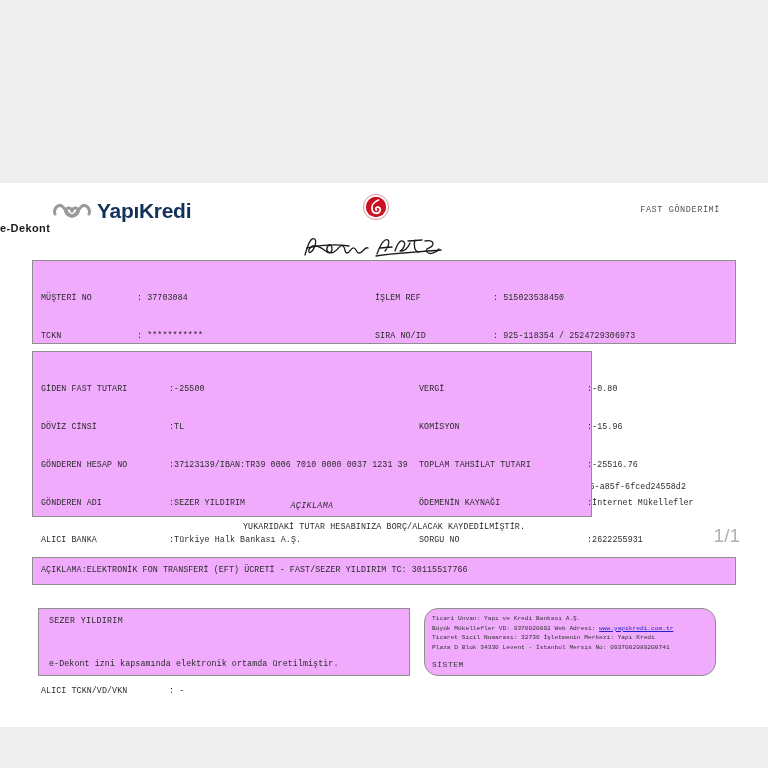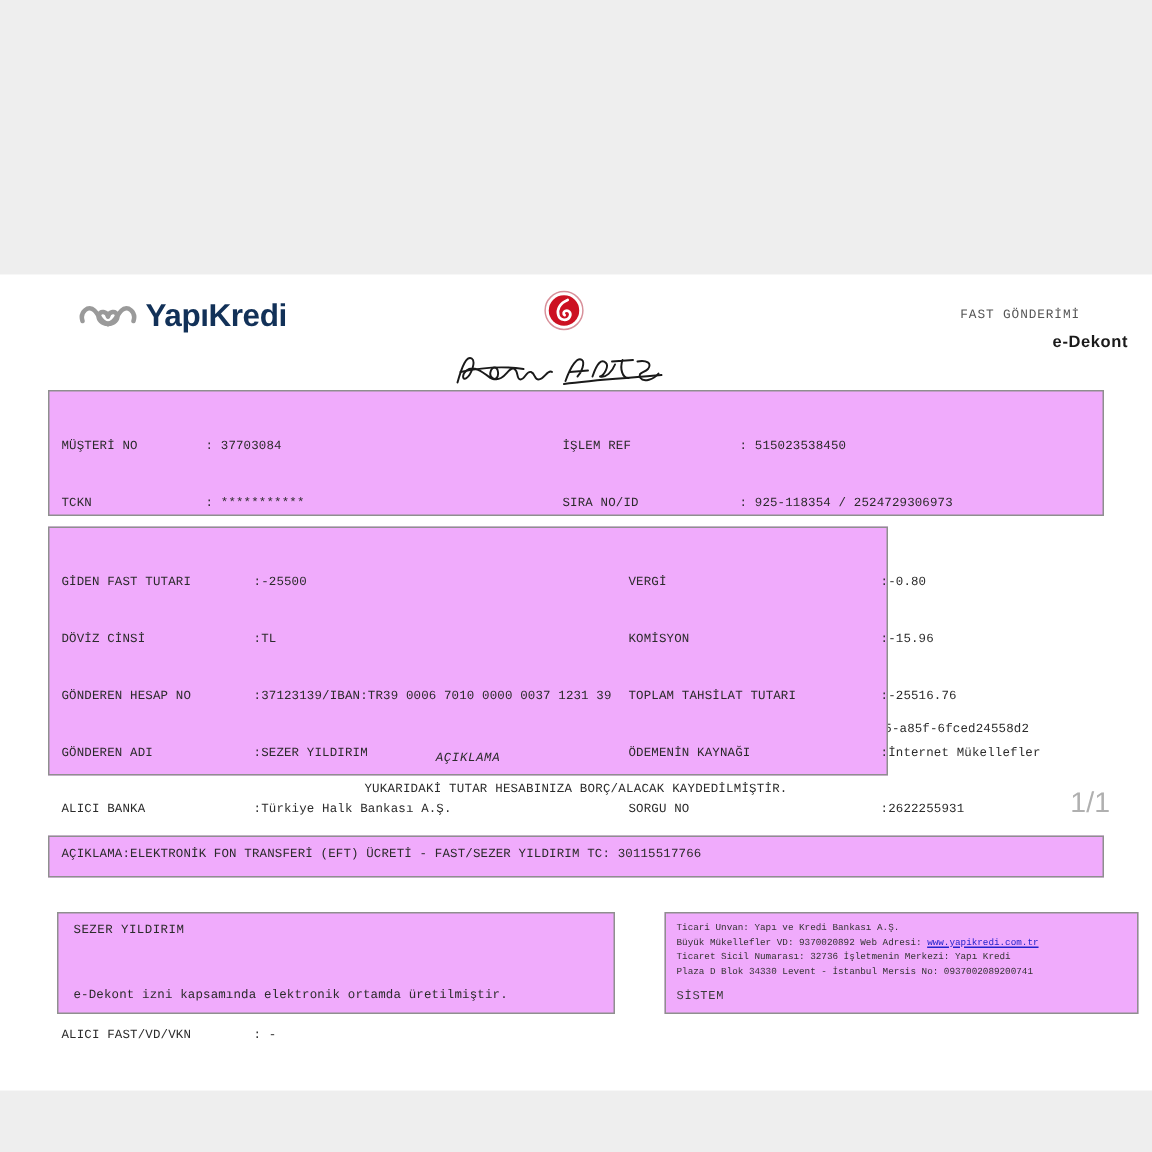--- a/index.html
+++ b/index.html
@@ -51,21 +51,21 @@
     color: #123158;
     letter-spacing: -0.3px;
     line-height: 1;
   }
 
   .edekont {
     position: absolute;
     left: 0;
     right: 16px;
     top: 10px;
-    text-align: right;
+    text-align: left;
   }
   .seal {
     width: 28px;
     height: 28px;
     margin: 0 auto;
     display: block;
   }
   .edekont-label {
     font-family: "Liberation Sans", sans-serif;
     font-weight: bold;
@@ -95,21 +95,21 @@
     position: absolute;
     border: 1px solid #8f8f8f;
     box-sizing: border-box;
     background: #f0abfc;
   }
 
   #box-top   { left: 32px; top: 77px;  width: 704px; height: 84px; }
   #box-mid   { left: 32px; top: 168px; width: 560px; height: 166px; }
   #box-desc  { left: 32px; top: 374px; width: 704px; height: 28px; }
   #box-sign  { left: 38px; top: 425px; width: 372px; height: 68px; }
-  #box-corp  { left: 443px; top: 425px; width: 316px; height: 68px; }
+  #box-corp  { left: 424px; top: 425px; width: 292px; height: 68px; border-radius: 14px; }
 
   
   .kv-col {
     position: absolute;
     font-size: 8.3px;
     color: #2b2b2b;
     line-height: 12.6px;
     white-space: pre;
     letter-spacing: 0.1px;
   }
@@ -409,21 +409,21 @@
 
     <div class="kv-col" id="mid-left">
       <span class="kv-row"><span class="k">GİDEN FAST TUTARI</span><span class="v">:</span><span class="v">-25500</span></span>
       <span class="kv-row"><span class="k">DÖVİZ CİNSİ</span><span class="v">:</span><span class="v">TL</span></span>
       <span class="kv-row"><span class="k">GÖNDEREN HESAP NO</span><span class="v">:</span><span class="v">37123139/IBAN:TR39 0006 7010 0000 0037 1231 39</span></span>
       <span class="kv-row"><span class="k">GÖNDEREN ADI</span><span class="v">:</span><span class="v">SEZER YILDIRIM</span></span>
       <span class="kv-row"><span class="k">ALICI BANKA</span><span class="v">:</span><span class="v">Türkiye Halk Bankası A.Ş.</span></span>
       <span class="kv-row"><span class="k">ALICI ŞUBE</span><span class="v">: </span><span class="v">-</span></span>
       <span class="kv-row"><span class="k">ALICI HESAP</span><span class="v">:</span><span class="v">TR600001200146900010100432</span></span>
       <span class="kv-row"><span class="k">ALICI ADI</span><span class="v">:</span><span class="v">FUZUL TASARRUF FİNANSMAN A.Ş</span></span>
-      <span class="kv-row"><span class="k">ALICI FAST/VD/VKN</span><span class="v">: </span><span class="v">-</span></span>
+      <span class="kv-row"><span class="k">ALICI TCKN/VD/VKN</span><span class="v">: </span><span class="v">-</span></span>
     </div>
 
     <div class="kv-col" id="mid-right">
       <span class="kv-row"><span class="k">VERGİ</span><span class="v">:</span><span class="v">-0.80</span></span>
       <span class="kv-row"><span class="k">KOMİSYON</span><span class="v">:</span><span class="v">-15.96</span></span>
       <span class="kv-row"><span class="k">TOPLAM TAHSİLAT TUTARI</span><span class="v">:</span><span class="v">-25516.76</span></span>
       <span class="kv-row"><span class="k">ÖDEMENİN KAYNAĞI</span><span class="v">:</span><span class="v">İnternet Mükellefler</span></span>
       <span class="kv-row"><span class="k">SORGU NO</span><span class="v">:</span><span class="v">2622255931</span></span>
       <span class="kv-row"><span class="k">KOLAY ADRES</span><span class="v">: </span><span class="v">-</span></span>
     </div>

